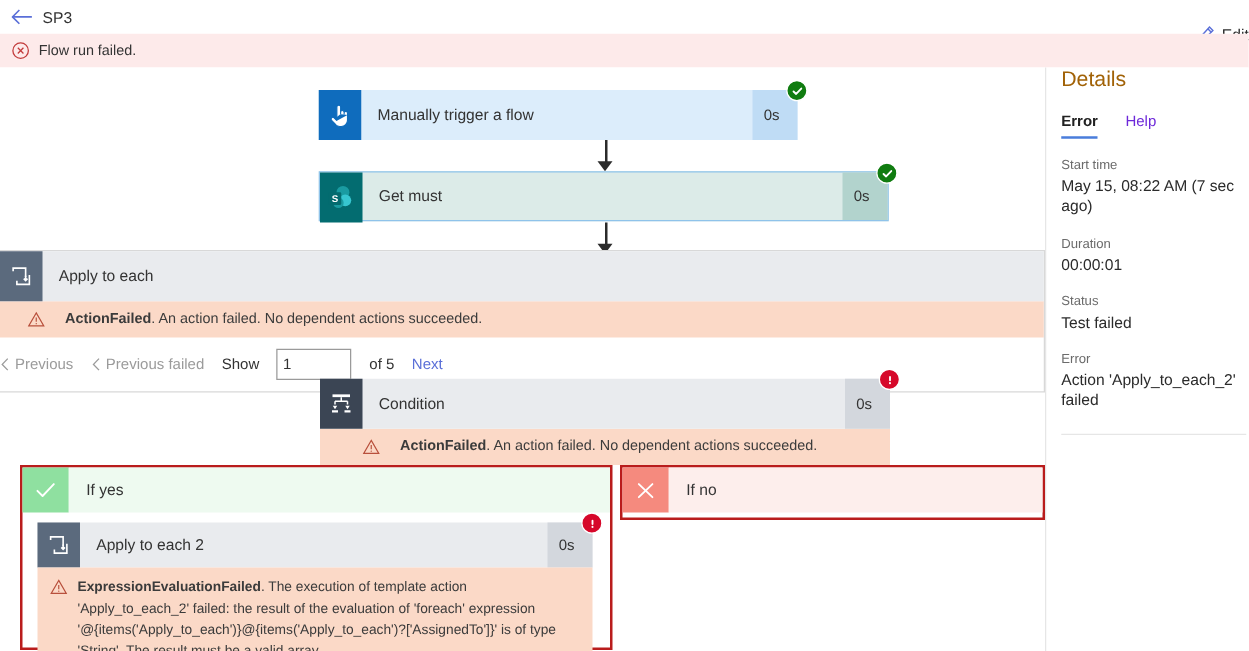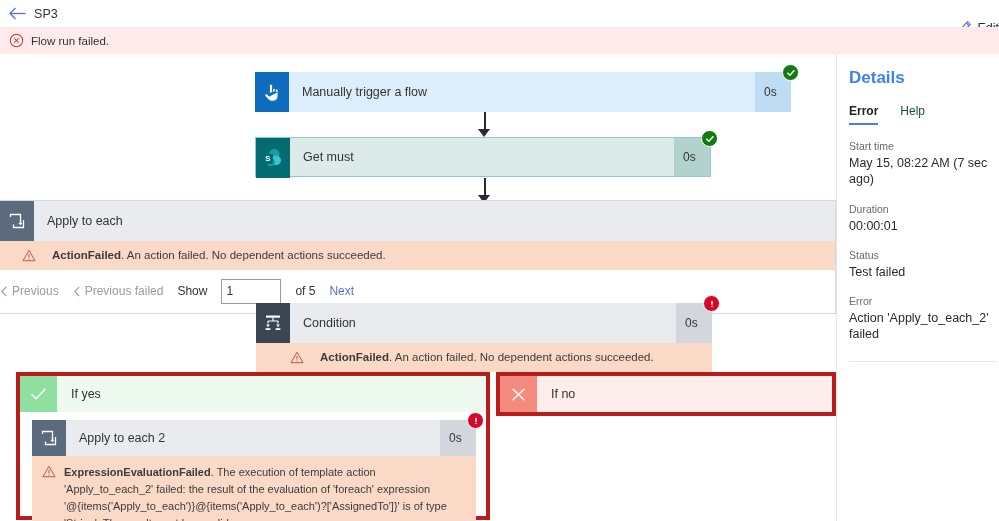--- a/index.html
+++ b/index.html
@@ -68,21 +68,21 @@
   .badge {
     position: absolute; top: -8px; right: -8px;
     width: 17px; height: 17px; border-radius: 50%;
     display: flex; align-items: center; justify-content: center;
   }
   .badge.ok { background: #107c10; border: 1.5px solid #ffffff; }
   .badge.err { background: #d6082a; border: 1.5px solid #ffffff; }
   .badge svg { display: block; }
 
   
-  .trigger-wrap { position: absolute; left: 255px; top: 18px; width: 536px; }
+  .trigger-wrap { position: absolute; left: 255px; top: 18px; width: 383px; }
   .card-trigger { background: #dcedfb; }
   .card-trigger .card-icon { background: #0f6cbd; }
   .card-trigger .card-dur { background: #bfdcf5; }
 
   
   .getitems-wrap { position: absolute; left: 255px; top: 83px; width: 456px; }
   .card-getitems { background: #dcebe8; border: 1px solid #8fc3ea; }
   .card-getitems .card-icon { background: #036c70; border-right: 0; }
   .card-getitems .card-dur { background: #b2d3cd; }
 
@@ -128,21 +128,21 @@
   .pager-next { color: #5a6fd8; }
 
   
   .cond-wrap { position: absolute; left: 256px; top: 249px; width: 456px; }
   .card-cond { background: #e9ebee; }
   .card-cond .card-icon { background: #3b4554; }
   .card-cond .card-dur { background: #d3d7dd; }
 
   
   .branches { position: absolute; left: 16px; top: 318px; width: 820px; height: 150px; }
-  .branch { position: absolute; top: 0; background: #ffffff; border: 4px solid #b91c1c; }
+  .branch { position: absolute; top: 0; background: #ffffff; border: 2px solid #b91c1c; }
   .branch-yes { left: 0; width: 474px; height: 148px; }
   .branch-no  { left: 480px; width: 340px; height: 44px; }
   .branch-head { display: flex; height: 36px; align-items: stretch; }
   .branch-head .b-icon {
     flex: 0 0 37px; display: flex; align-items: center; justify-content: center;
   }
   .branch-head .b-label {
     flex: 1 1 auto; display: flex; align-items: center;
     padding-left: 14px; font-size: 12.5px; color: #333;
   }
@@ -163,23 +163,23 @@
     font-size: 11px; line-height: 1.55; color: #3b3b3b;
   }
   .a2-err .warn { flex: 0 0 auto; margin-top: 1px; }
 
   
   .details {
     position: absolute; left: 836px; top: 54px; width: 163px; height: 467px;
     background: #ffffff; border-left: 1px solid #e6e6e6;
     padding: 0 0 0 12px;
   }
-  .details-title { font-size: 17px; color: #3b82f6; margin-top: 14px; font-weight: bold; }
+  .details-title { font-size: 17px; color: #a16207; margin-top: 0; font-weight: normal; }
   .tabs { display: flex; gap: 22px; margin-top: 16px; }
-  .tab { font-size: 12px; color: #14532d; padding-bottom: 5px; }
+  .tab { font-size: 12px; color: #6d28d9; padding-bottom: 5px; }
   .tab.active { color: #222; font-weight: bold; border-bottom: 2px solid #4a7ddb; }
   .field { margin-top: 15px; }
   .field-label { font-size: 10.5px; color: #6b6b6b; }
   .field-value { font-size: 12.5px; color: #2b2b2b; margin-top: 3px; line-height: 1.3; }
   .divider { margin-top: 18px; border-top: 1px solid #e6e6e6; width: 148px; }
 </style>
 </head>
 <body>
 
 <div id="root">

